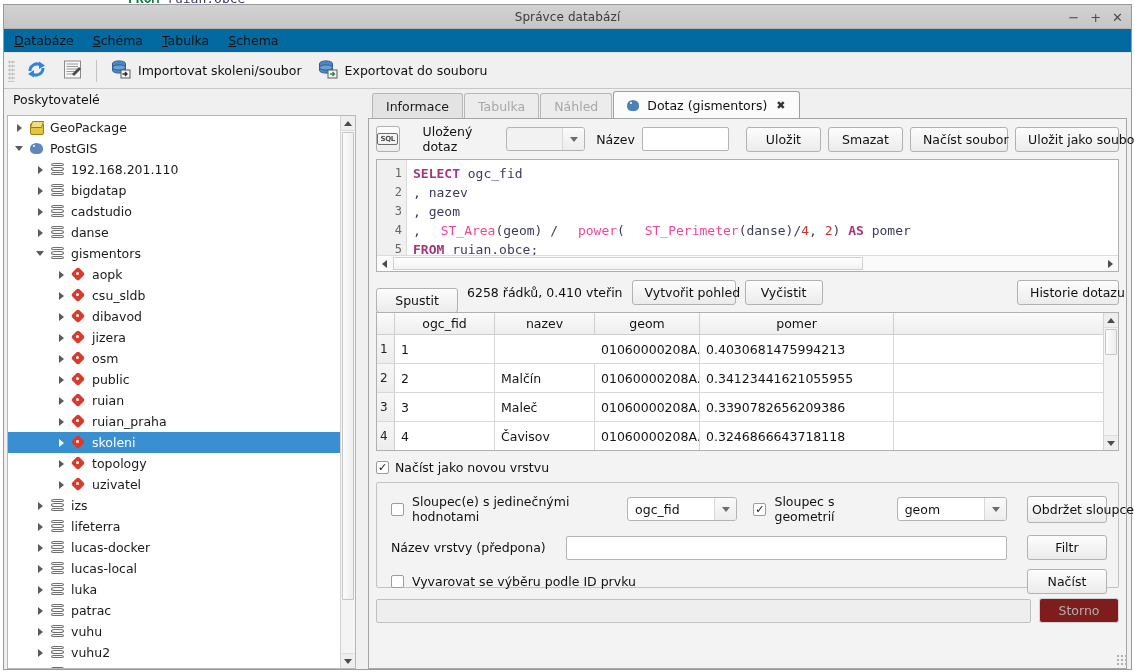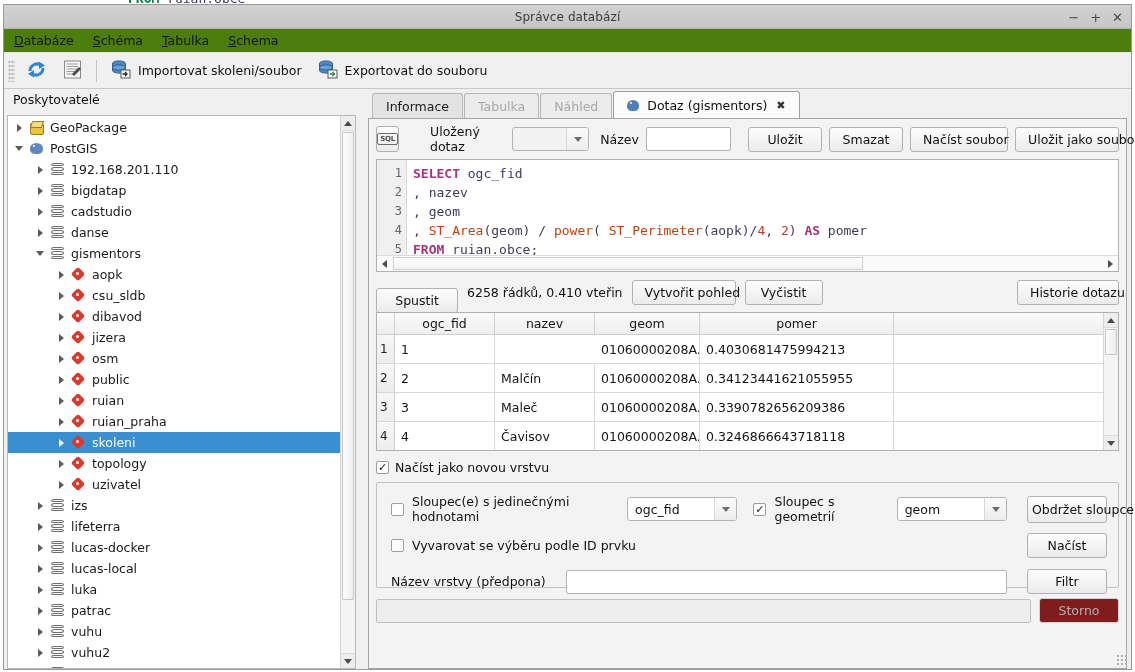--- a/index.html
+++ b/index.html
@@ -43,21 +43,21 @@
   }
   .titlebar .title {
     width: 100%; text-align: center; font-size: 12px;
     color: #3c3c3c; font-weight: normal; letter-spacing: .1px;
   }
   .wbtns { position: absolute; right: 8px; top: 0; height: 24px; display: flex; align-items: center; gap: 11px; }
   .wbtn { font-size: 13px; color: #4a4a4a; line-height: 1; cursor: default; }
 
   
   .menubar {
-    height: 24px; flex: none; background: #4d7c0f;
+    height: 24px; flex: none; background: #0369a1;
     display: flex; align-items: center; padding-left: 10px; gap: 19px;
     border-bottom: 1px solid #e4e4e4;
   }
   .menuitem { font-size: 12.5px; color: #141414; }
   .menuitem u { text-decoration: underline; }
 
   
   .toolbar {
     height: 36px; flex: none; background: #f0f0f0;
     display: flex; align-items: center; padding-left: 4px; gap: 6px;
@@ -178,21 +178,21 @@
 
   
   .editor-wrap { margin-top: 6px; flex:none; border: 1px solid #b0b0b0; background: #fff; display:flex; flex-direction:column; }
   .editor { height: 95px; display: flex; overflow: hidden; }
   .gutter { width: 30px; flex:none; background: #f0f0f0; border-right: 1px solid #dadada;
     font-family: "DejaVu Sans Mono","Liberation Mono",monospace; font-size: 12px; color: #666;
     text-align: right; padding: 4px 4px 0 0; line-height: 19px; }
   .code { flex: 1; padding: 4px 0 0 6px; font-family: "DejaVu Sans Mono","Liberation Mono",monospace;
     font-size: 13px; line-height: 19px; white-space: pre; color: #2d2d4e; }
   .k { color: #a5347c; font-weight: bold; }
-  .fn { color: #c2410c; }
+  .fn { color: #ec4899; margin-left: 12px; }
   .num { color: #c0392b; }
   .op { color: #3b3b5e; }
   .hscroll { height: 16px; flex:none; background: #fafafa; border-top: 1px solid #dcdcdc; position: relative; display:flex; align-items:center; }
   .hscroll .lf, .hscroll .rt { width: 15px; height: 14px; display:flex;align-items:center;justify-content:center; }
   .hthumb { position:absolute; top:1px; height:13px; background: linear-gradient(#ffffff,#f2f2f2); border:1px solid #d0d0d0; }
 
   
   .runrow { margin-top: 7px; flex:none; height: 27px; display: flex; align-items: center; gap: 9px; }
   .runinfo { font-size: 12.5px; color: #111; }
 
@@ -613,21 +613,21 @@
               <span class="close">✖</span>
             </div>
           </div>
 
         <div class="tabpanel">
 
           <div class="qrow1">
             <div class="sqlbtn">
               <span class="sqlglyph">SQL</span>
             </div>
-            <div class="flabel" style="margin-left:24px;">Uložený dotaz</div>
+            <div class="flabel" style="margin-left:16px;">Uložený dotaz</div>
             <div class="combo empty" style="width:92px;">
               <div class="val"></div>
               <div class="drop">
                   <div class="cap"></div>
                 </div>
             </div>
             <div class="flabel" style="margin-left:4px;">Název</div>
             <div class="tinput" style="width:100px;"></div>
             <div class="btn" style="width:83px;margin-left:10px;">Uložit</div>
             <div class="btn" style="width:83px;">Smazat</div>
@@ -640,21 +640,21 @@
               <div class="gutter" id="gutter">
                   <div>1</div>
                   <div>2</div>
                   <div>3</div>
                   <div>4</div>
                   <div>5</div>
                 </div>
               <div class="code"><span class="k">SELECT</span> <span class="op">ogc_fid</span>
 <span class="op">, nazev</span>
 <span class="op">, geom</span>
-<span class="op">, </span><span class="fn">ST_Area</span><span class="op">(geom) / </span><span class="fn">power</span><span class="op">( </span><span class="fn">ST_Perimeter</span><span class="op">(aopk)/</span><span class="num">4</span><span class="op">, </span><span class="num">2</span><span class="op">) </span><span class="k">AS</span><span class="op"> pomer</span>
+<span class="op">, </span><span class="fn">ST_Area</span><span class="op">(geom) / </span><span class="fn">power</span><span class="op">( </span><span class="fn">ST_Perimeter</span><span class="op">(danse)/</span><span class="num">4</span><span class="op">, </span><span class="num">2</span><span class="op">) </span><span class="k">AS</span><span class="op"> pomer</span>
 <span class="k">FROM</span><span class="op"> ruian.obce;</span></div>
             </div>
             <div class="hscroll">
               <div class="lf">
                   <div class="arw-l"></div>
                 </div>
               <div class="hthumb" style="left:16px;width:470px;"></div>
               <div class="rt" style="position:absolute;right:0;">
                   <div class="arw-r"></div>
                 </div>
@@ -744,31 +744,31 @@
               <span class="cb on" style="margin-left:8px;"></span>
               <span class="flabel">Sloupec s geometrií</span>
               <div class="combo" style="width:124px;margin-left:4px;">
                 <div class="val">geom</div>
                 <div class="drop">
                     <div class="cap"></div>
                   </div>
               </div>
               <div class="btn" style="width:80px;margin-left:12px;line-height:15px;padding:5px 4px;">Obdržet sloupce</div>
             </div>
+            <div style="display:flex;align-items:center;gap:8px;margin-top:11px;">
+              <span class="flabel">Název vrstvy (předpona)</span>
+              <div class="tinput" style="flex:1;margin-left:12px;"></div>
+              <div class="btn" style="width:80px;margin-left:12px;">Filtr</div>
+            </div>
             <div style="display:flex;align-items:center;gap:8px;margin-top:9px;">
               <span class="cb"></span>
               <span class="flabel">Vyvarovat se výběru podle ID prvku</span>
               <div style="flex:1"></div>
               <div class="btn" style="width:80px;">Načíst</div>
             </div>
-            <div style="display:flex;align-items:center;gap:8px;margin-top:11px;">
-              <span class="flabel">Název vrstvy (předpona)</span>
-              <div class="tinput" style="flex:1;margin-left:12px;"></div>
-              <div class="btn" style="width:80px;margin-left:12px;">Filtr</div>
-            </div>
           </div>
 
           <div class="statusrow" style="margin-top:10px;">
             <div class="progbar"></div>
             <div class="btn disabled" style="width:80px;">Storno</div>
           </div>
 
         </div>
       </div>
     </div>

